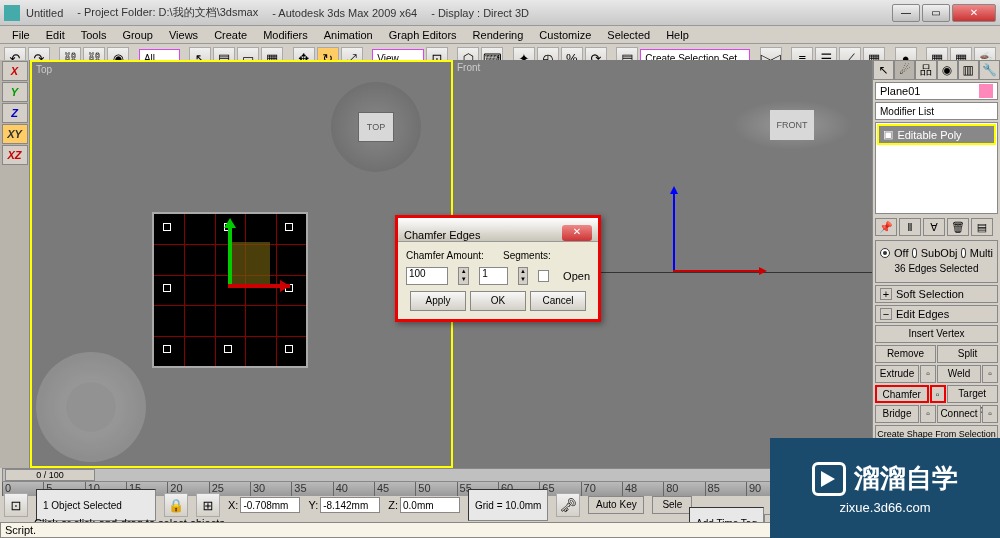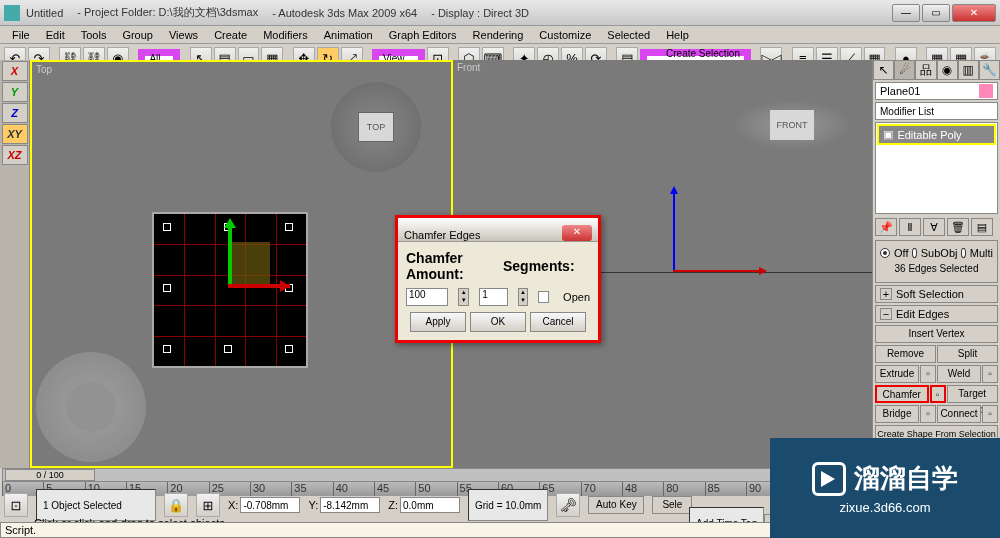--- a/index.html
+++ b/index.html
@@ -15,21 +15,21 @@
 
 
 .menubar { height: 18px; background: #d4d0c8; border-bottom: 1px solid #999; display: flex; align-items: center; padding: 0 4px; }
 .menubar span { padding: 0 8px; cursor: default; }
 
 
 .toolbar { height: 30px; background: #d4d0c8; border-bottom: 1px solid #999; display: flex; align-items: center; padding: 0 4px; gap: 2px; }
 .tb { width: 24px; height: 24px; border: 1px solid #aaa; background: linear-gradient(#f0f0f0, #d4d0c8); display: flex; align-items: center; justify-content: center; font-size: 13px; }
 .tb.sel { background: #fc6; }
 .tbsep { width: 6px; }
-.tbsel { height: 20px; border: 7px solid #d946ef; background: #fff; padding: 0 4px; font-size: 10px; display: flex; align-items: center; text-align: right; }
+.tbsel { height: 20px; border: 1px solid #d946ef; background: #fff; padding: 0 4px; font-size: 10px; display: flex; align-items: center; text-align: right; }
 .tbsel.small { width: 44px; }
 .tbsel.med { width: 56px; }
 .tbsel.wide { width: 120px; }
 
 
 .axisbar { position: absolute; left: 0; top: 60px; width: 30px; height: 410px; background: #b8b4ac; border-right: 1px solid #888; }
 .axisbtn { width: 26px; height: 20px; margin: 1px auto; background: #d4d0c8; border: 1px solid #888; text-align: center; line-height: 18px; font-weight: bold; font-style: italic; color: #c00; }
 .axisbtn.y { color: #090; }
 .axisbtn.z { color: #00c; }
 .axisbtn.sel { background: #fc6; color: #333; }
@@ -67,21 +67,21 @@
 
 .swheel { position: absolute; left: 4px; bottom: 4px; width: 110px; height: 110px; border-radius: 50%; background: radial-gradient(#aaa, #888); opacity: 0.8; display: flex; align-items: center; justify-content: center; color: #444; font-size: 8px; }
 .swheel .inner { width: 50px; height: 50px; border-radius: 50%; background: #999; }
 
 
 .dialog { position: absolute; left: 395px; top: 215px; width: 206px; background: #ece9d8; border: 3px solid #e00; box-shadow: 2px 2px 6px rgba(0,0,0,0.4); }
 .dlgtitle { height: 24px; background: linear-gradient(#fff, #c8c4b8); display: flex; align-items: flex-end; padding: 0 6px; border-bottom: 1px solid #999; }
 .dlgclose { margin-left: auto; width: 30px; height: 16px; background: linear-gradient(#e88, #c33); color: #fff; border-radius: 3px; text-align: center; line-height: 14px; font-size: 10px; }
 .dlgbody { padding: 8px; }
 .dlgrow { display: flex; gap: 10px; margin-bottom: 6px; align-items: center; }
-.dlglabel { font-size: 14px; font-weight: bold; }
+.dlglabel { font-size: 10px; }
 .dlginput { width: 48px; height: 18px; border: 1px solid #888; background: #fff; padding: 0 2px; font-size: 10px; display: inline-block; }
 .spinner { width: 12px; height: 18px; background: #d4d0c8; border: 1px solid #888; display: inline-flex; flex-direction: column; }
 .spinner div { flex: 1; font-size: 6px; text-align: center; line-height: 7px; }
 .dlgcheck { width: 12px; height: 12px; border: 1px solid #888; background: #fff; margin-right: 4px; }
 .dlgbtns { display: flex; gap: 4px; justify-content: center; margin-top: 6px; }
 .dlgbtn { width: 56px; height: 20px; background: linear-gradient(#f8f8f8, #d4d0c8); border: 1px solid #888; text-align: center; line-height: 18px; font-size: 10px; }
 
 
 .cmdpanel { position: absolute; right: 0; top: 60px; width: 128px; bottom: 0; background: #d4d0c8; border-left: 1px solid #888; }
 .cmdtabs { display: flex; height: 20px; }

